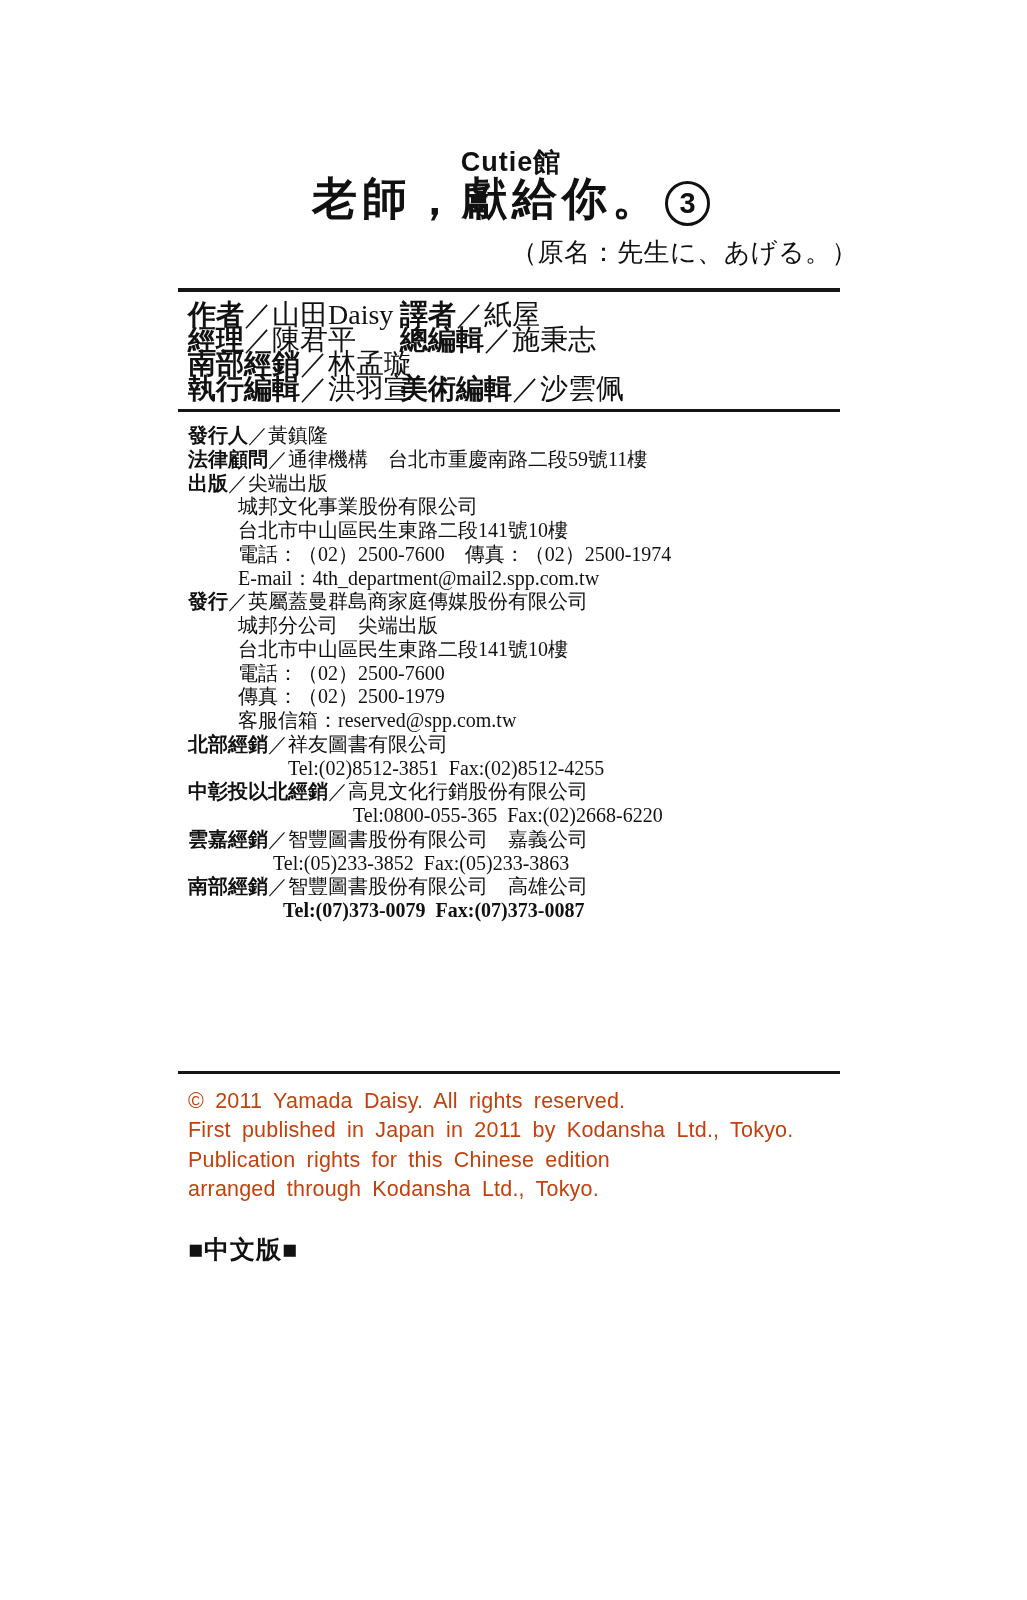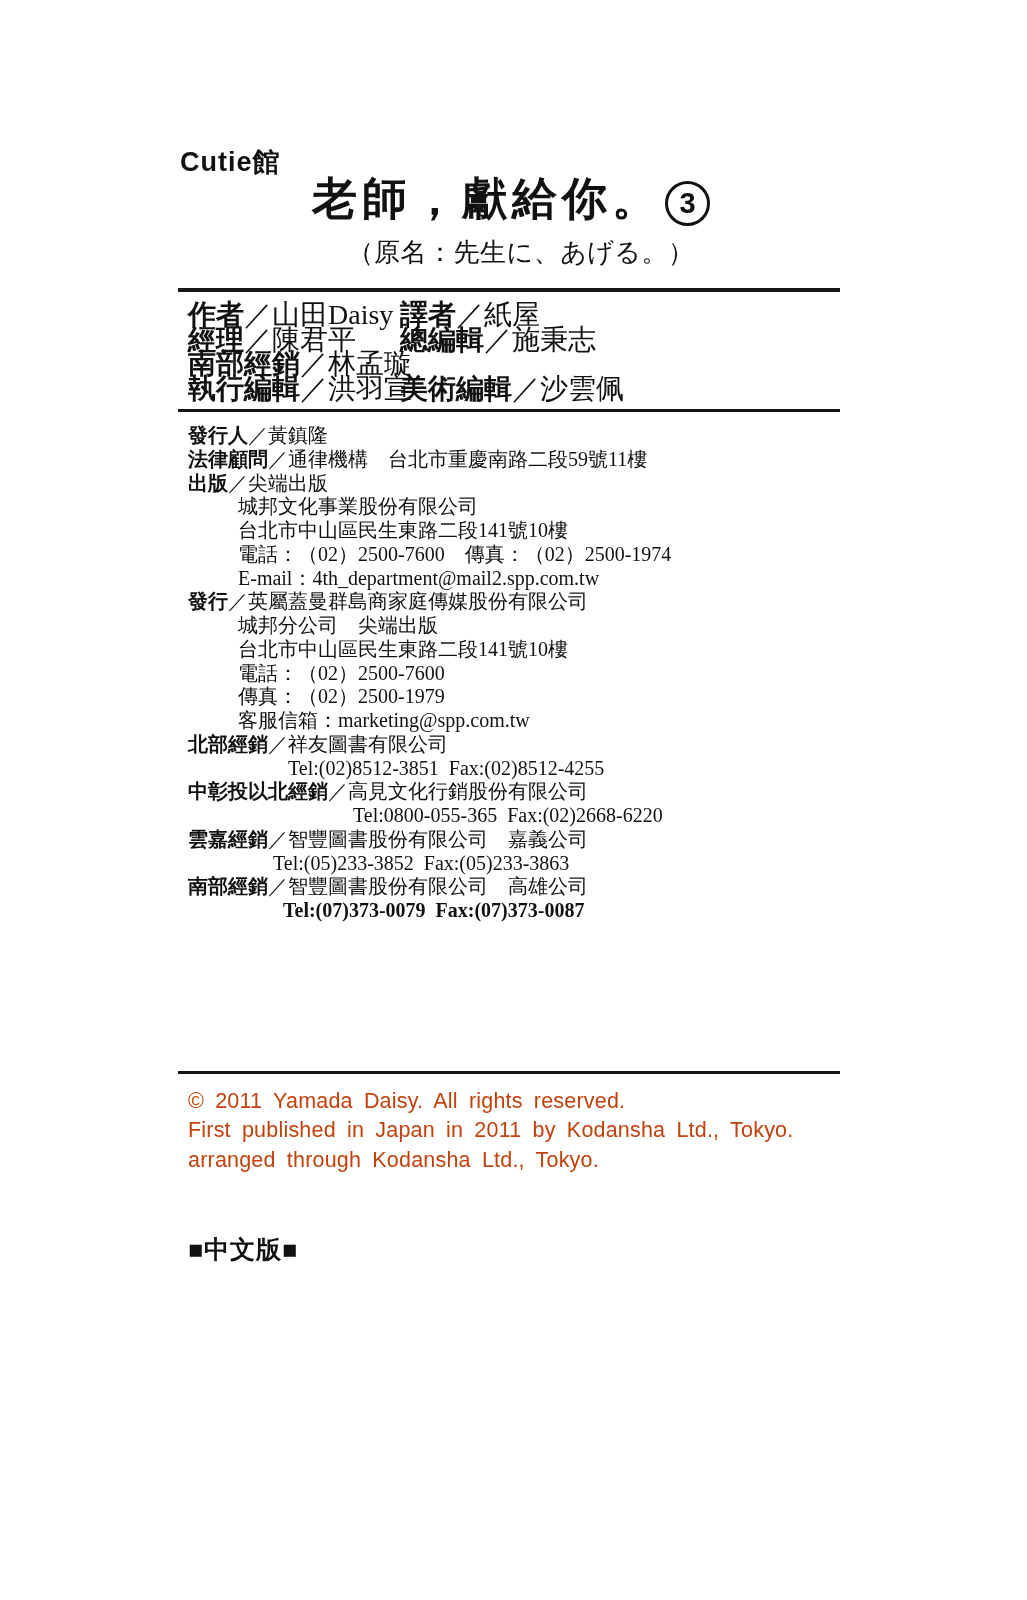--- a/index.html
+++ b/index.html
@@ -12,40 +12,41 @@
     font-family: "Liberation Serif", serif;
   }
   .page {
     position: absolute;
     left: 180px; top: 0;
     width: 662px; height: 1600px;
   }
   
   .imprint {
     position: absolute; top: 144px; left: 0; width: 100%;
+    text-align: center;
     font-family: "Liberation Sans", sans-serif;
     font-weight: 700; font-size: 27px; letter-spacing: 1px;
   }
   .main-title {
     position: absolute; top: 169px; left: 0; width: 100%;
     text-align: center;
     font-family: "Liberation Sans", sans-serif;
     font-weight: 700; font-size: 45px; letter-spacing: 5px;
     white-space: nowrap;
   }
   .vol-circle {
     display: inline-flex; align-items: center; justify-content: center;
     width: 39px; height: 39px;
     border: 3px solid #111; border-radius: 50%;
     font-size: 29px; letter-spacing: 0;
     vertical-align: 1px; margin-left: 3px;
   }
   .subtitle {
-    position: absolute; top: 235px; left: 10px; width: 100%;
-    text-align: center;
+    position: absolute; top: 235px; left: 16px; width: 100%;
+    text-align: right;
     font-family: Liberation Serif, serif;
     font-weight: 400; font-size: 26px; letter-spacing: 0.5px;
     white-space: nowrap;
   }
   
   .rule { position: absolute; left: -2px; width: 662px; background: #161616; }
   .rule-1 { top: 288px; height: 4px; }
   .rule-2 { top: 409px; height: 3px; }
   .rule-3 { top: 1071px; height: 3px; }
   
@@ -127,34 +128,35 @@
     <div class="pline"><span class="lbl">出版</span><span class="sep">／</span><span class="val">尖端出版</span></div>
     <div class="pline ind50"><span class="ptext">城邦文化事業股份有限公司</span></div>
     <div class="pline ind50"><span class="ptext">台北市中山區民生東路二段141號10樓</span></div>
     <div class="pline ind50"><span class="ptext">電話：（02）2500-7600　傳真：（02）2500-1974</span></div>
     <div class="pline ind50"><span class="ptext">E-mail：4th_department@mail2.spp.com.tw</span></div>
     <div class="pline"><span class="lbl">發行</span><span class="sep">／</span><span class="val">英屬蓋曼群島商家庭傳媒股份有限公司</span></div>
     <div class="pline ind50"><span class="ptext">城邦分公司　尖端出版</span></div>
     <div class="pline ind50"><span class="ptext">台北市中山區民生東路二段141號10樓</span></div>
     <div class="pline ind50"><span class="ptext">電話：（02）2500-7600</span></div>
     <div class="pline ind50"><span class="ptext">傳真：（02）2500-1979</span></div>
-    <div class="pline ind50"><span class="ptext">客服信箱：marketing@spp.com.tw</span></div>
+    <div class="pline ind50"><span class="ptext">客服信箱：reserved@spp.com.tw</span></div>
     <div class="pline"><span class="lbl">北部經銷</span><span class="sep">／</span><span class="val">祥友圖書有限公司</span></div>
     <div class="pline ind100"><span class="ptext">Tel:(02)8512-3851  Fax:(02)8512-4255</span></div>
     <div class="pline"><span class="lbl">中彰投以北經銷</span><span class="sep">／</span><span class="val">高見文化行銷股份有限公司</span></div>
     <div class="pline ind165"><span class="ptext">Tel:0800-055-365  Fax:(02)2668-6220</span></div>
     <div class="pline"><span class="lbl">雲嘉經銷</span><span class="sep">／</span><span class="val">智豐圖書股份有限公司　嘉義公司</span></div>
     <div class="pline ind85"><span class="ptext">Tel:(05)233-3852  Fax:(05)233-3863</span></div>
     <div class="pline"><span class="lbl">南部經銷</span><span class="sep">／</span><span class="val">智豐圖書股份有限公司　高雄公司</span></div>
     <div class="pline ind95"><span class="ptext">Tel:(07)373-0079  Fax:(07)373-0087</span></div>
   </div>
 
   <div class="rule rule-3"></div>
 
   <div class="copyright">
     <div>© 2011 Yamada Daisy. All rights reserved.</div>
     <div>First published in Japan in 2011 by Kodansha Ltd., Tokyo.</div>
+    <div>Publication rights for this Chinese edition</div>
     <div>arranged through Kodansha Ltd., Tokyo.</div>
   </div>
 
   <div class="edition">■中文版■</div>
 
 </div>
 
 </body></html>

